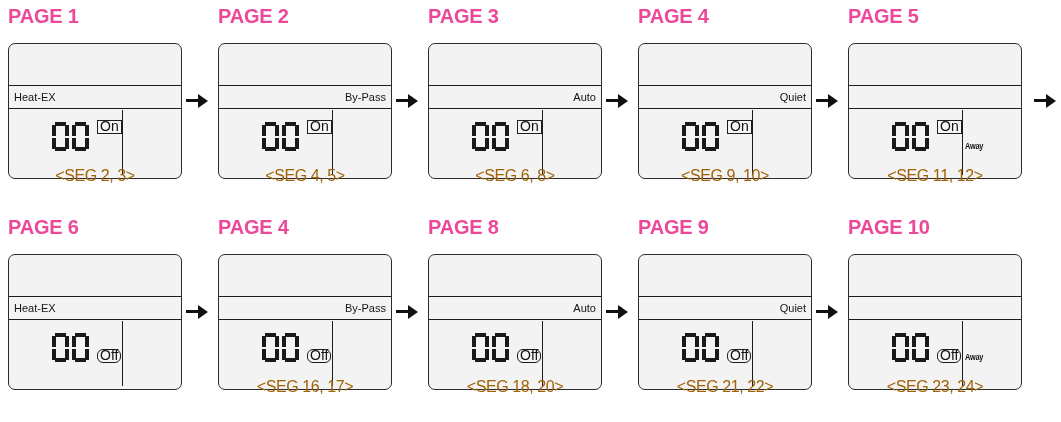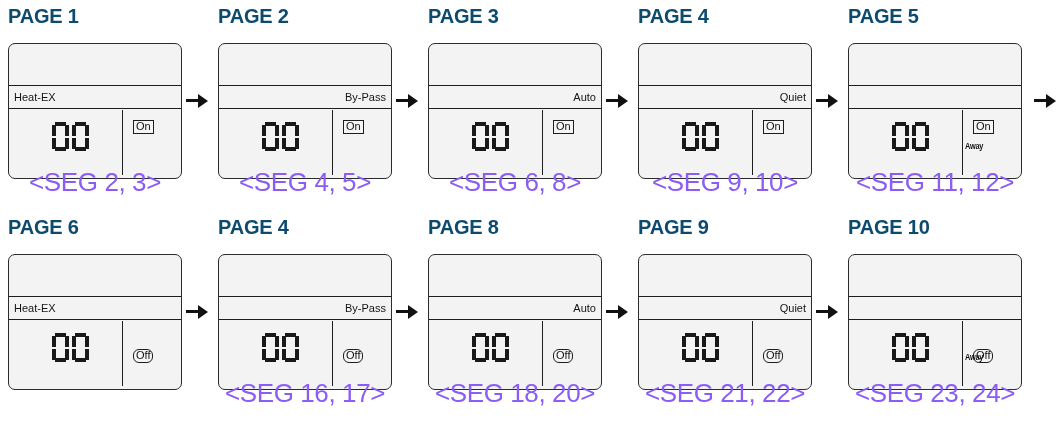--- a/index.html
+++ b/index.html
@@ -38,21 +38,21 @@
   .cell-2 { left: 420px; }
   .cell-3 { left: 630px; }
   .cell-4 { left: 840px; }
 
   .page-title {
     position: absolute;
     left: 8px; top: 2px;
     font-size: 20px;
     font-weight: bold;
     letter-spacing: -0.2px;
-    color: #0c4a6e;
+    color: #ec4899;
     white-space: nowrap;
     line-height: 28px;
   }
 
   
   .lcd {
     position: absolute;
     left: 8px; top: 43px;
     width: 174px; height: 136px;
     border: 1.6px solid #2b2b2b;
@@ -118,27 +118,26 @@
   .seg.f { left: 0px;  top: 2.5px; }
   .seg.b { left: 13px; top: 2.5px; }
   .seg.e { left: 0px;  top: 15.5px; }
   .seg.c { left: 13px; top: 15.5px; }
   .seg.off { background: transparent; }
 
   .badge {
     position: absolute;
     border: 1.3px solid #1d1d1d;
     background: #f5f5f5;
-    font-size: 11px;
+    font-size: 14px;
     line-height: 11px;
     padding: 0px 2px 1px 2px;
     color: #111;
     white-space: nowrap;
     font-weight: normal;
-    margin-left: 36px;
   }
   .badge-on  { left: 88px; top: 10px; }
   .badge-off { left: 88px; top: 28px; border-radius: 6px; }
 
   .away {
     position: absolute;
     left: 116px;
     top: 31px;
     font-size: 9px;
     line-height: 11px;
@@ -149,22 +148,22 @@
     white-space: nowrap;
     font-weight: bold;
   }
 
   
   .seg-caption {
     position: absolute;
     left: 0; top: 167px;
     width: 190px;
     text-align: center;
-    font-size: 26px;
-    color: #8b5cf6;
+    font-size: 16px;
+    color: #a16207;
     white-space: nowrap;
     letter-spacing: -0.4px;
   }
 
   
   .arrow {
     position: absolute;
     top: 94px;
     left: 186px;
     width: 22px; height: 14px;

